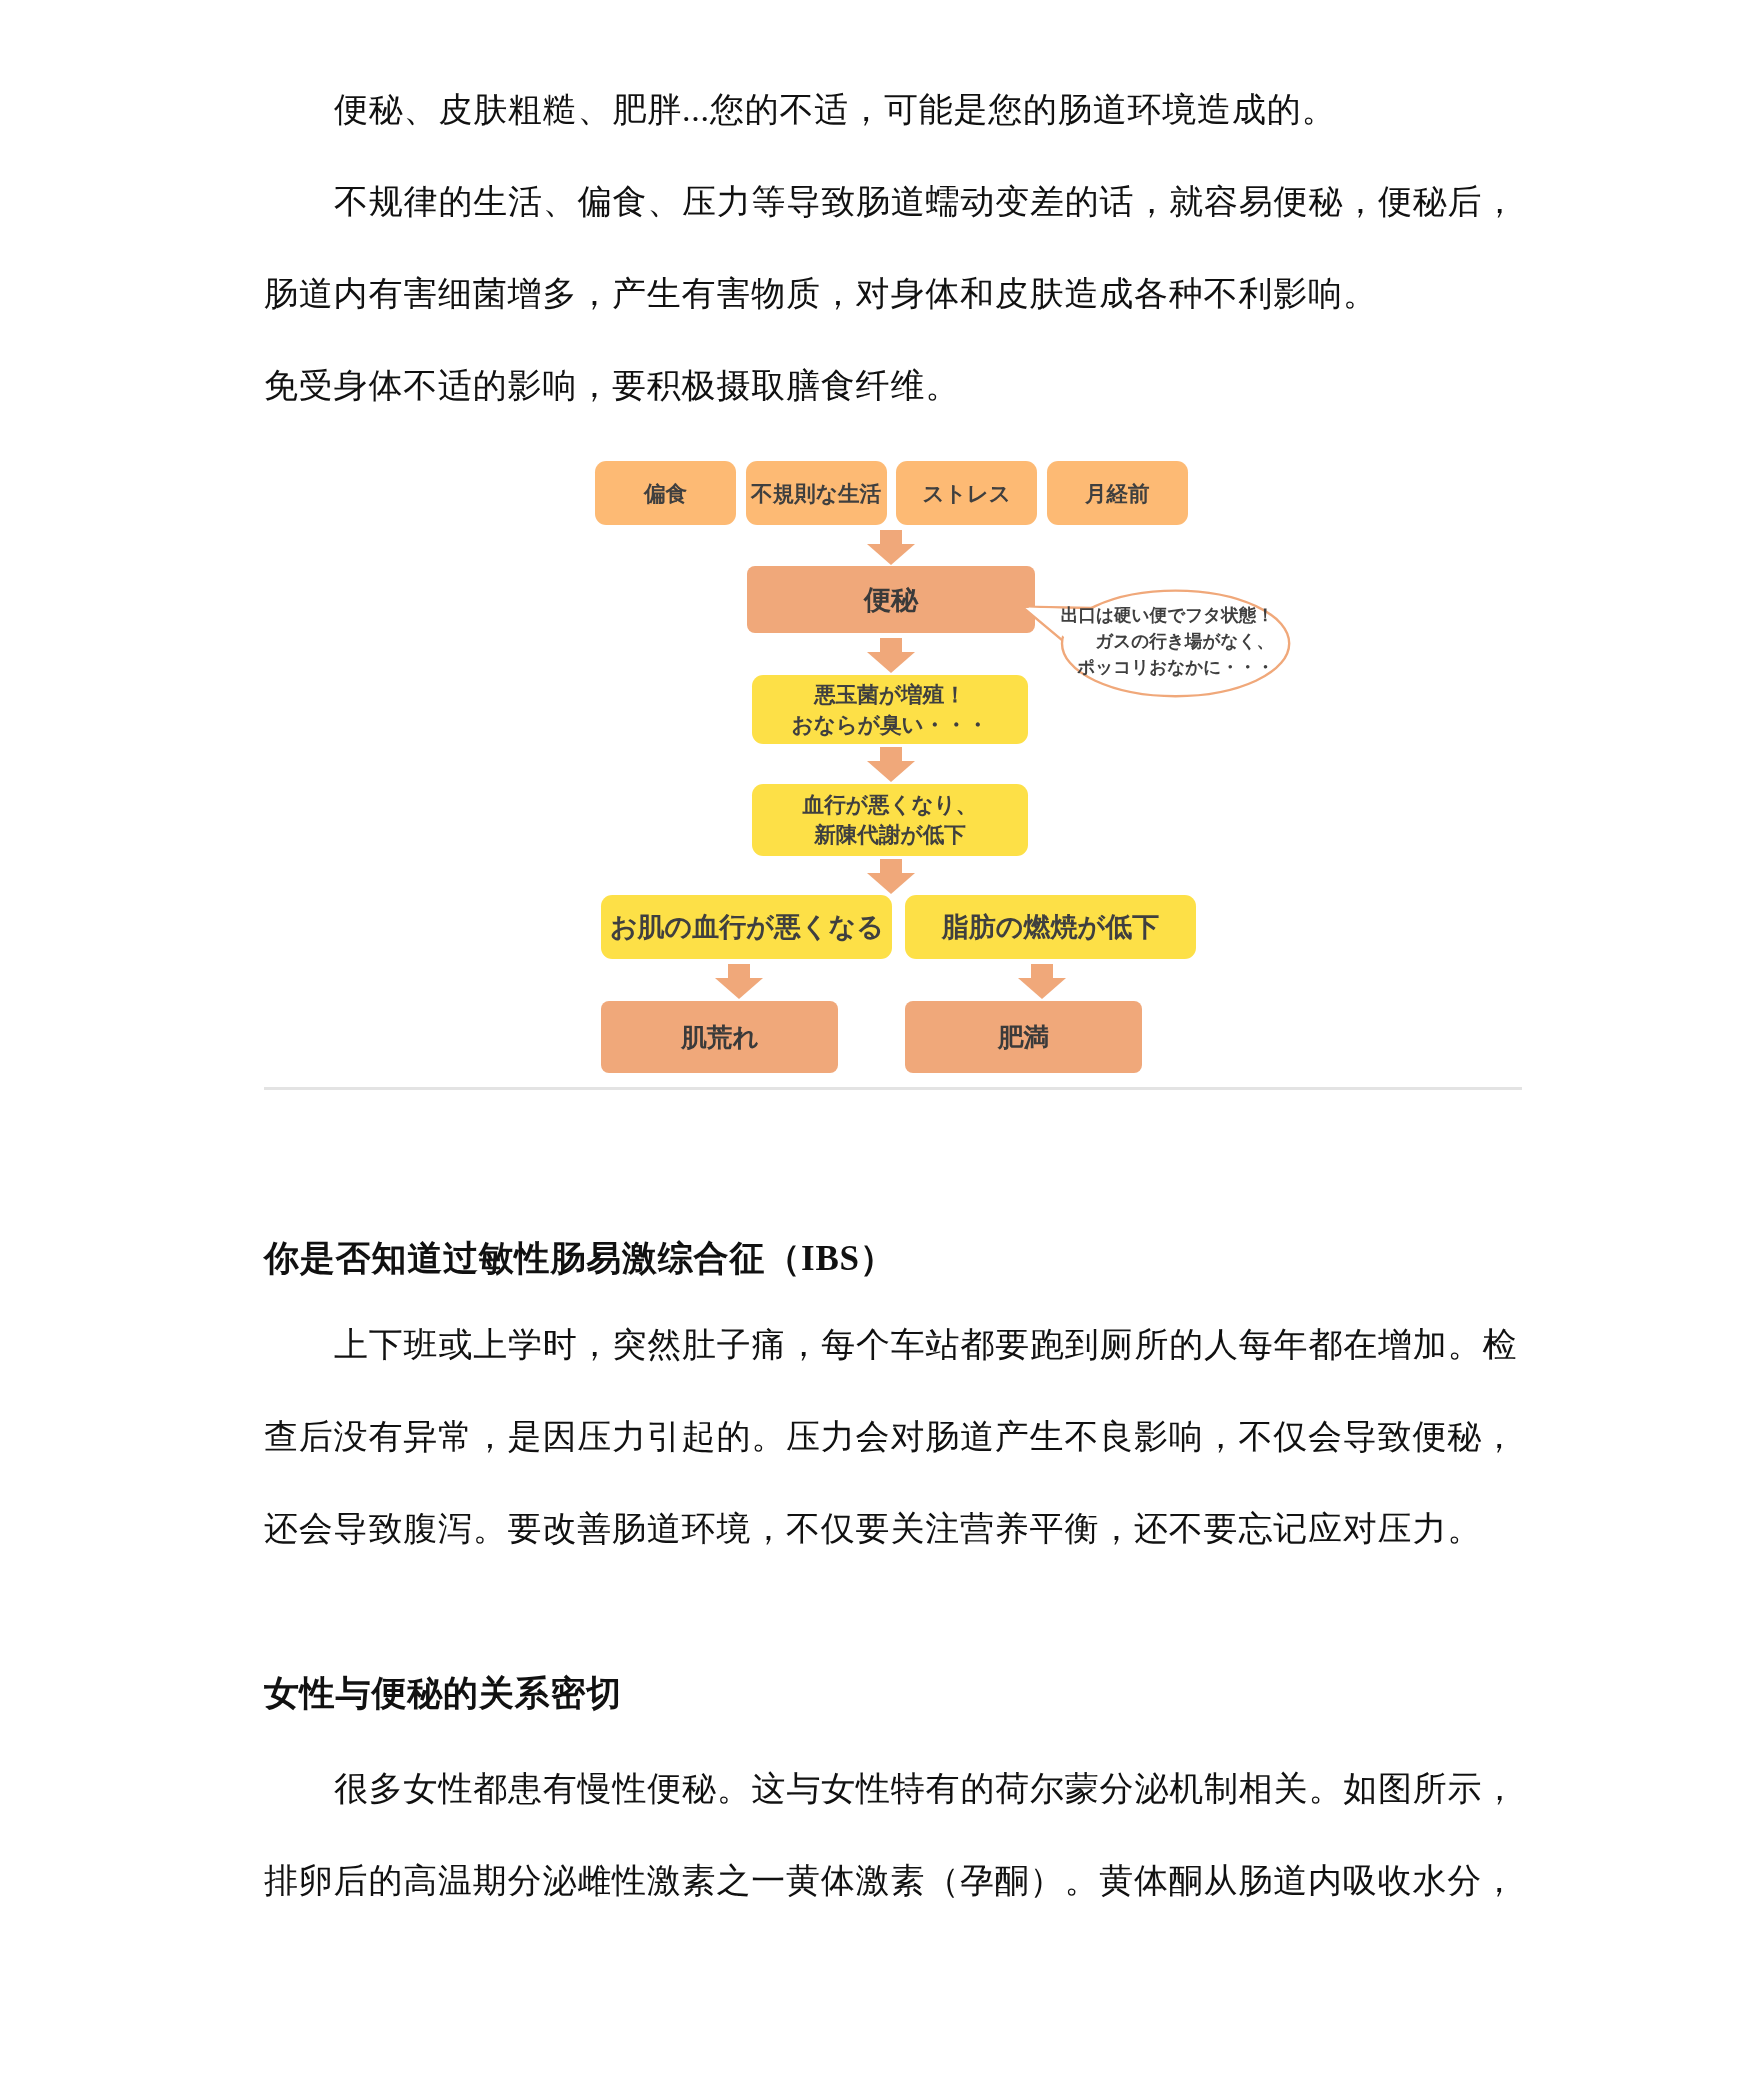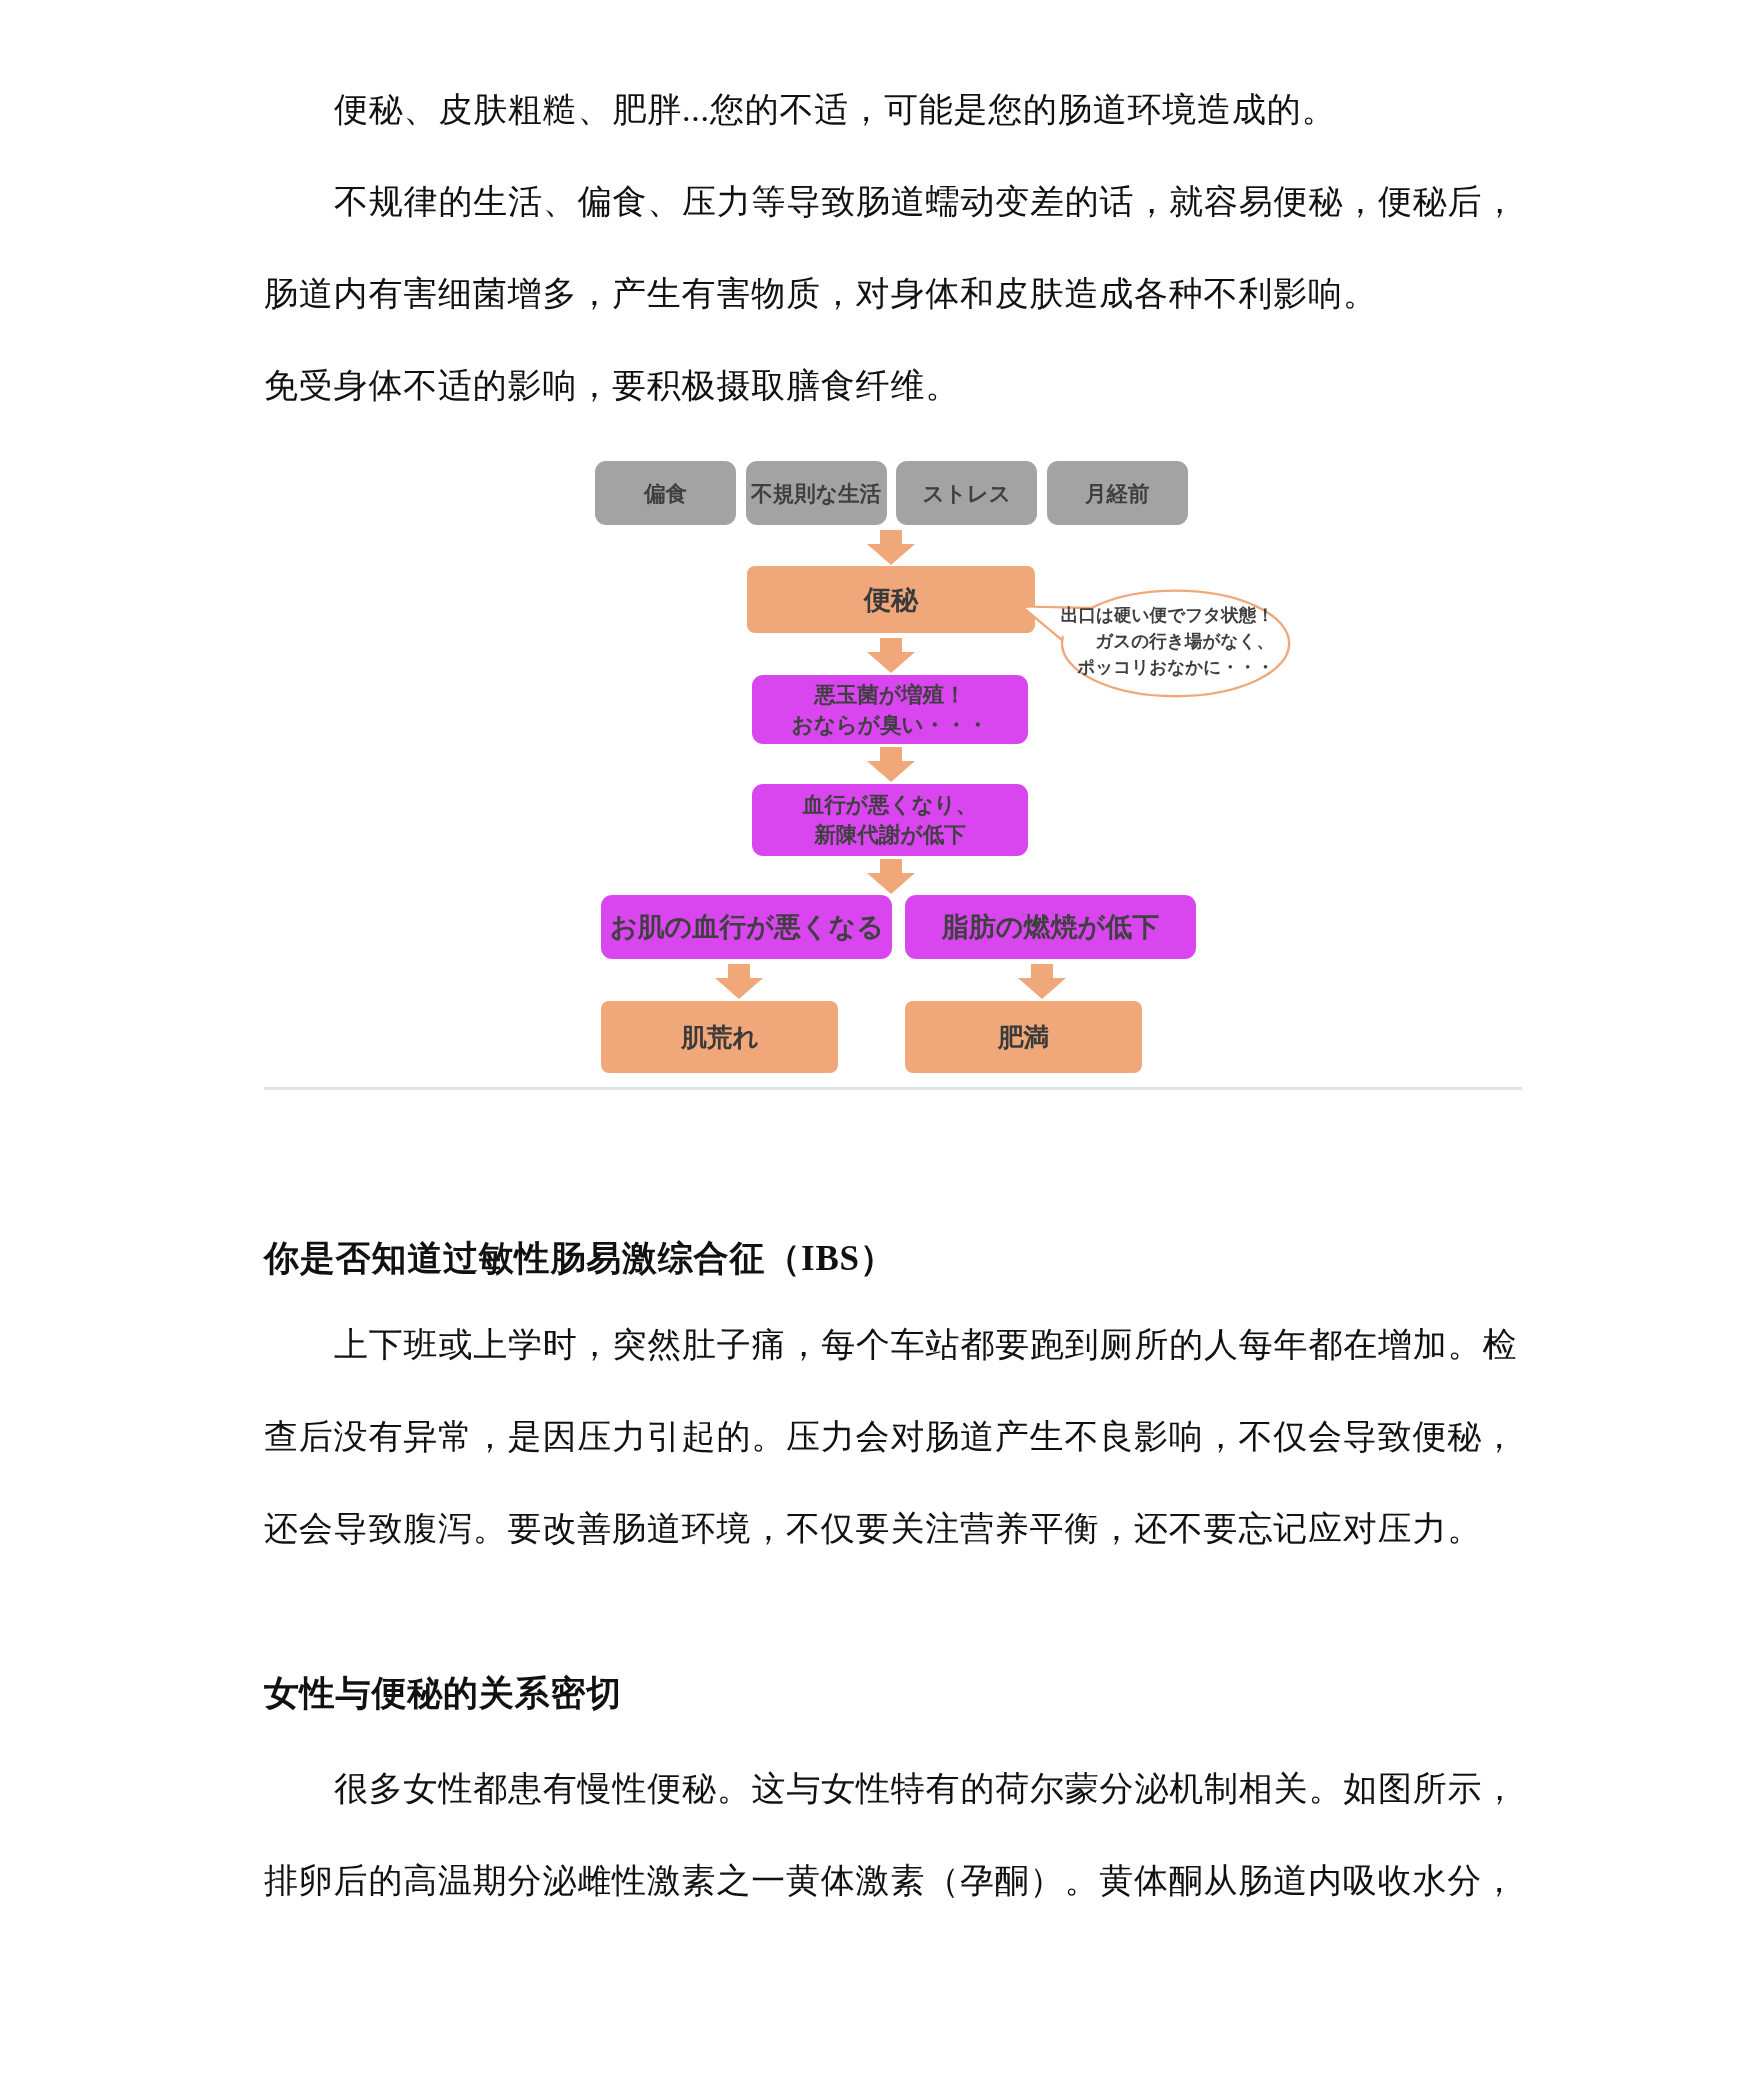--- a/index.html
+++ b/index.html
@@ -19,26 +19,26 @@
   .bline { font-size:34px; line-height:92px; white-space:nowrap; letter-spacing:0.8px; }
   .ind   { text-indent:70px; }
   .intro-block { margin-top:34px; }
 
   
   .flowchart { position:relative; margin-top:29px; margin-left:331px;
                width:703px; height:615px;
                font-family:"Liberation Sans", sans-serif; color:#3f3f3f; }
   .fc-box { position:absolute; display:flex; align-items:center; justify-content:center;
             text-align:right; font-weight:700; }
-  .light  { background:#d946ef; border-radius:11.2px; }
+  .light  { background:#fde047; border-radius:11.2px; }
   .dark   { background:#F0A87A; border-radius:8px; color:#3a3a3a; }
 
   .causes-row { position:absolute; left:0; top:0; display:flex; gap:9.6px; }
   .cause { position:static; width:141px; height:64px; font-size:21.6px;
-           background:#a3a3a3; border-radius:11.2px;
+           background:#fdba74; border-radius:11.2px;
            display:flex; align-items:center; justify-content:center; font-weight:700; }
 
   .arr { position:absolute; width:48px; }
   .arr .shaft { width:22.4px; height:14.4px; background:#F0A87A; margin:0 auto; }
   .arr .head  { width:0; height:0; margin:0 auto;
                 border-left:24px solid transparent; border-right:24px solid transparent;
                 border-top:21px solid #F0A87A; }
 
   .benpi      { left:152px; top:105px; width:288px; height:67px; font-size:27px; }
   .step       { left:157px; top:214px; width:276px; height:69px; font-size:21.6px; line-height:29.6px; flex-direction:column; }

